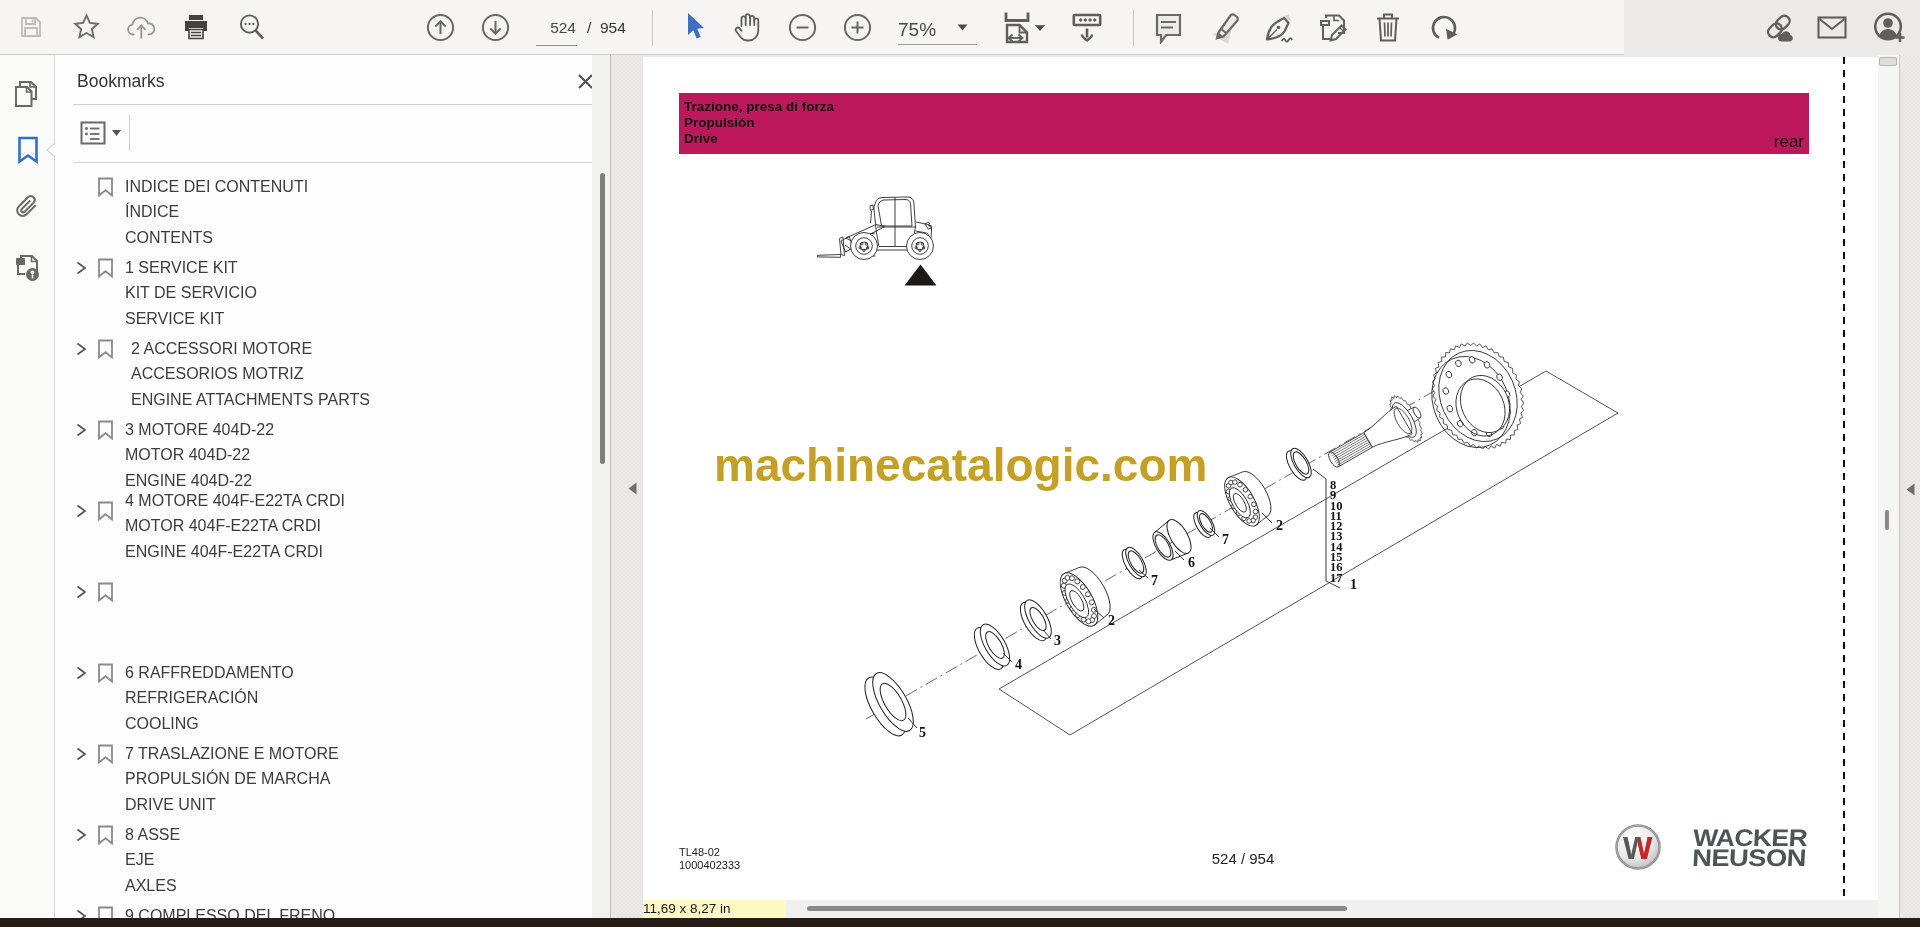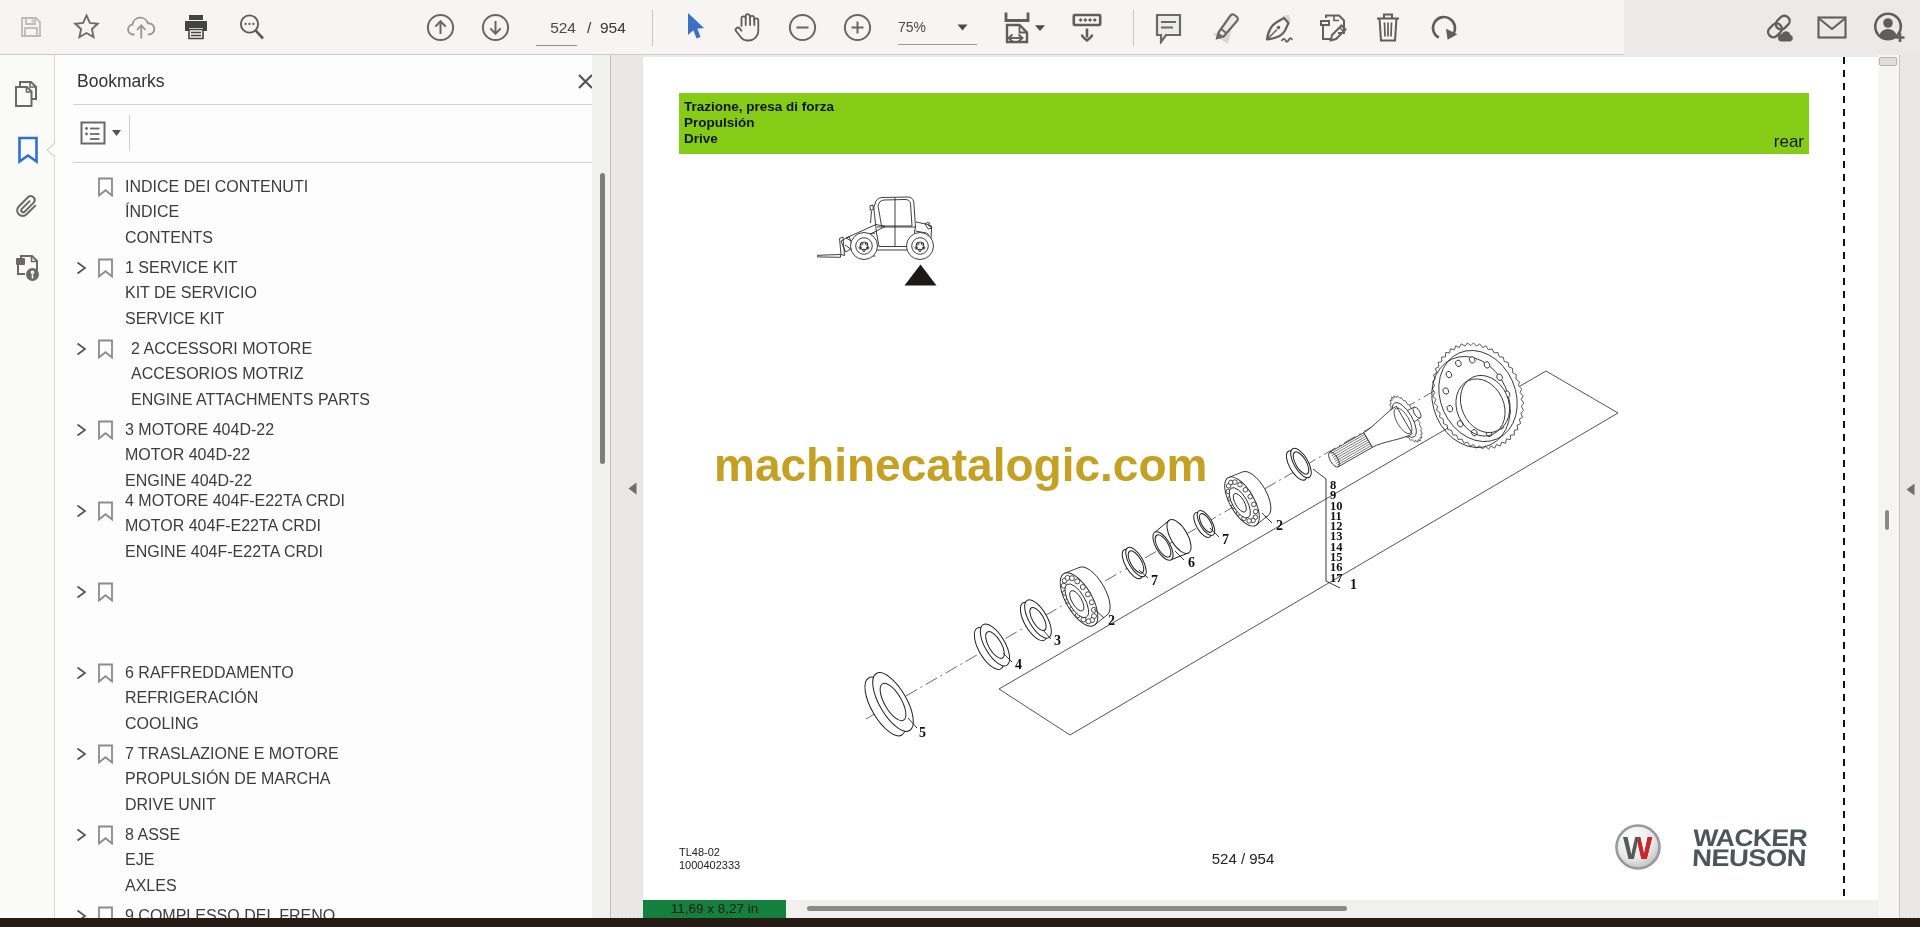--- a/index.html
+++ b/index.html
@@ -16,21 +16,21 @@
   #gapL { left:612px; top:55px; width:31px; height:863px; z-index:1; }
   #gapR { left:1899px; top:55px; width:21px; height:863px; z-index:1; border-left:1px solid #c8c7c6; }
   #page { left:643px; top:57px; width:1235px; height:843px; background:#fff; z-index:2; }
   #docsb { left:1878px; top:55px; width:21px; height:863px; background:#f5f5f4; z-index:2; }
   #bottomstrip { left:643px; top:900px; width:1235px; height:18px; background:#f0f0ee; z-index:2; }
   #taskbar { left:0; top:918px; width:1920px; height:9px; background:#251c16; z-index:6; }
   .bmgroup { position:absolute; left:125px; width:450px; font-size:16px; line-height:25.4px; color:#3c3c3c; white-space:nowrap; }
   .chev { position:absolute; }
   .bmicon { position:absolute; }
   svg { display:block; }
-  #band { position:absolute; left:36px; top:36px; width:1130px; height:61px; background:#84cc16; }
+  #band { position:absolute; left:36px; top:36px; width:1130px; height:61px; background:#be185d; }
   #band .t { position:absolute; left:5px; top:6px; font-size:13.5px; font-weight:bold; color:#141414; line-height:16px; }
   #band .rear { position:absolute; right:5px; bottom:2px; font-size:17px; color:#141414; font-weight:normal; }
   #wm { position:absolute; left:71px; top:381px; font-size:46px; font-weight:bold; color:#c6a023; letter-spacing:0; }
   #footL { position:absolute; left:36px; top:789px; font-size:11px; color:#222; line-height:12.5px; }
   #footC { position:absolute; left:0px; top:793px; width:1200px; text-align:center; font-size:15px; color:#222; }
   #dashline { position:absolute; left:1200px; top:0px; width:2px; height:843px;
      background:repeating-linear-gradient(to bottom,#111 0,#111 7px,transparent 7px,transparent 13px); }
 </style>
 </head>
 <body>
@@ -97,21 +97,21 @@
 <svg class="abs" style="left:788px;top:13px" width="29" height="29" viewBox="0 0 29 29" fill="none" stroke="#686766" stroke-width="2">
   <circle cx="14.5" cy="14.5" r="12.6"></circle>
       <path d="M8.5 14.5 h12"></path>
 </svg>
 
 <svg class="abs" style="left:843px;top:13px" width="29" height="29" viewBox="0 0 29 29" fill="none" stroke="#686766" stroke-width="2">
   <circle cx="14.5" cy="14.5" r="12.6"></circle>
       <path d="M8.5 14.5 h12 M14.5 8.5 v12"></path>
 </svg>
 
-<div class="abs" style="left:898px;top:19px;width:48px;font-size:14px;color:#4a4a4a">75%</div>
+<div class="abs" style="left:898px;top:19px;width:48px;font-size:19px;color:#4a4a4a">75%</div>
 <svg class="abs" style="left:956px;top:23px" width="13" height="9" viewBox="0 0 13 9">
       <path d="M1.5 1.5 L6.5 7.5 L11.5 1.5 Z" fill="#4c4b4a"></path>
     </svg>
 <div class="abs" style="left:898px;top:44px;width:79px;height:1px;background:#9c9b9a"></div>
 
 <svg class="abs" style="left:1003px;top:11px" width="28" height="33" viewBox="0 0 28 33" fill="none" stroke="#5f5e5d" stroke-width="2.8">
   <path d="M3 1.5 v8 h22 v-8"></path>
   <path d="M4 14 h12.5 l7.5 7.5 V31 h-20 z" stroke-width="2.4"></path>
       <path d="M16.5 14 v7.5 h7.5" stroke-width="1.8"></path>
   <path d="M6.5 27 h12" stroke-width="1.9"></path>
@@ -528,16 +528,16 @@
     <text x="9" y="37.5" font-family="Liberation Sans" font-weight="bold" font-size="31" fill="#555a5b">W</text>
     <text x="9" y="37.5" font-family="Liberation Sans" font-weight="bold" font-size="31" fill="#d42027" clip-path="url(#wr)">W</text>
     <g fill="#4d5557" font-family="Liberation Sans" font-weight="bold" font-size="24" transform="skewX(-3)" letter-spacing="-0.5">
       <text x="80" y="25" textLength="114" lengthAdjust="spacingAndGlyphs">WACKER</text>
       <text x="80" y="45" textLength="114" lengthAdjust="spacingAndGlyphs">NEUSON</text>
     </g>
   </svg>
   <div id="dashline"></div>
 </div>
 <div id="bottomstrip" class="abs">
-  <div class="abs" style="left:0;top:0;width:143px;height:18px;background:#15803d;text-align:center;font-size:13.5px;color:#1a1a1a;line-height:18px">11,69 x 8,27 in</div>
+  <div class="abs" style="left:0;top:0;width:143px;height:18px;background:#fef9c3;font-size:13.5px;color:#1a1a1a;line-height:18px">11,69 x 8,27 in</div>
   <div class="abs" style="left:164px;top:6px;width:540px;height:5px;background:#8a8988;border-radius:2.5px"></div>
 </div>
 <div id="taskbar" class="abs"></div>
 
 </body></html>

